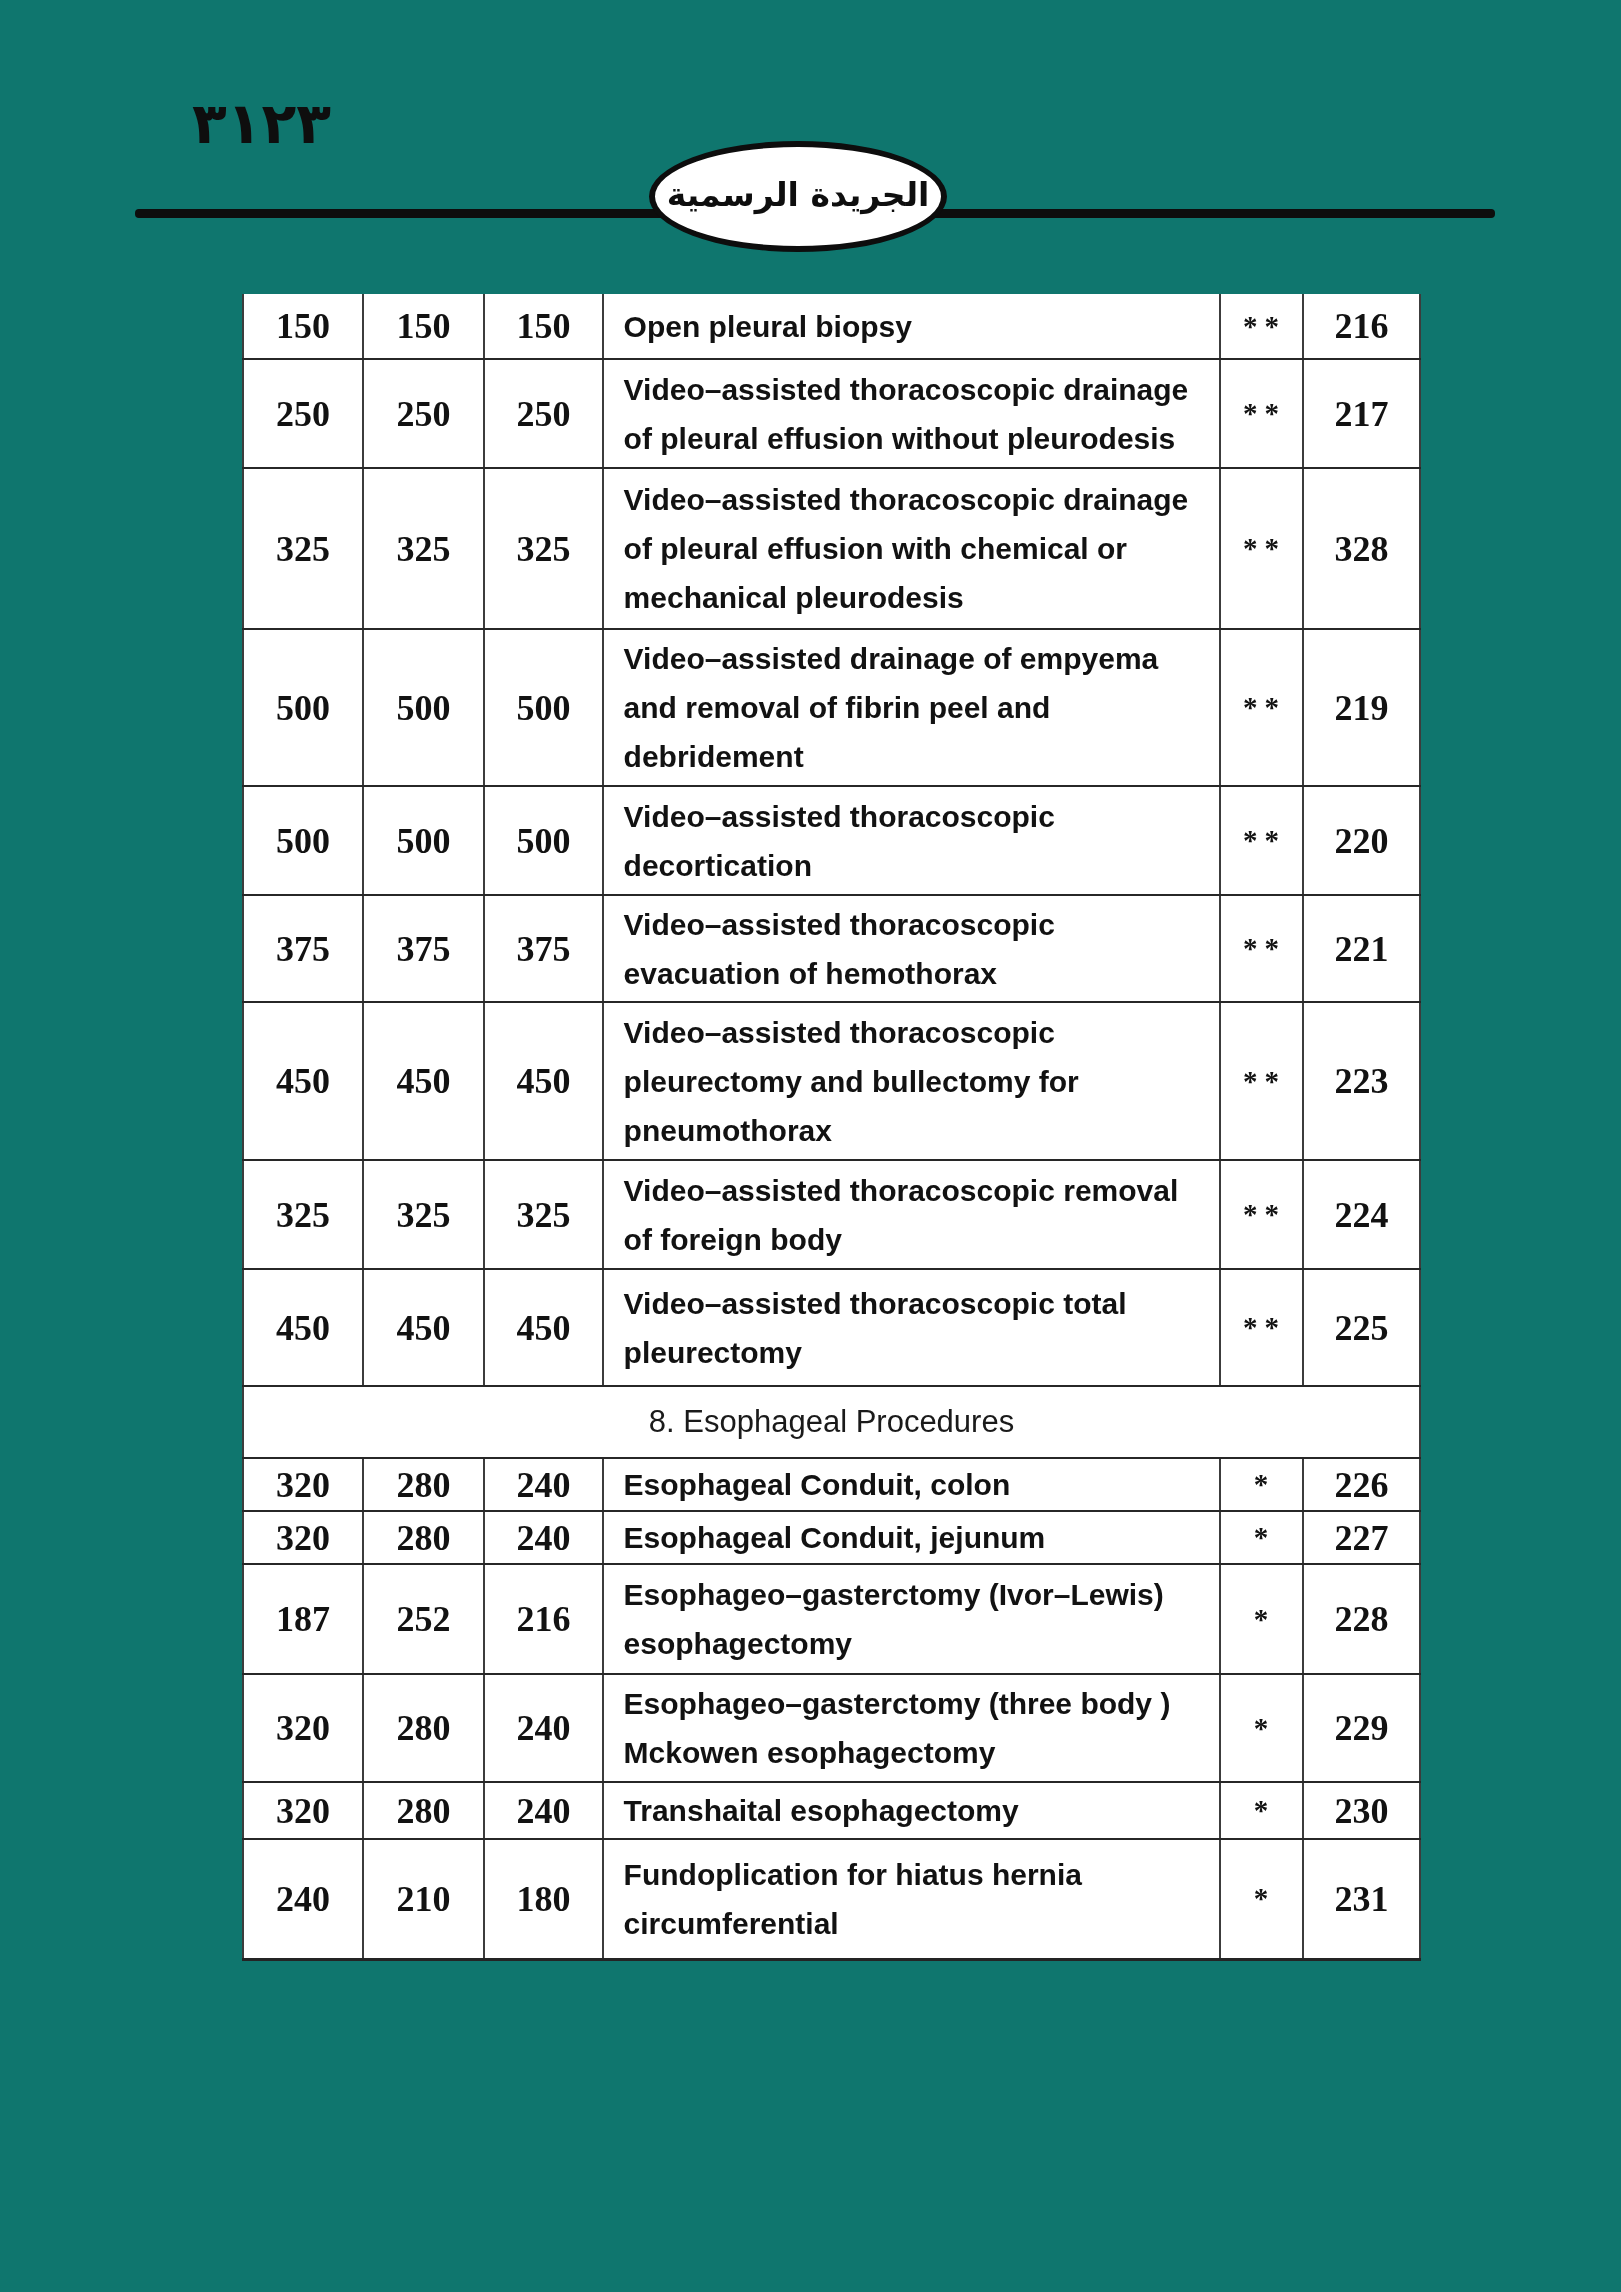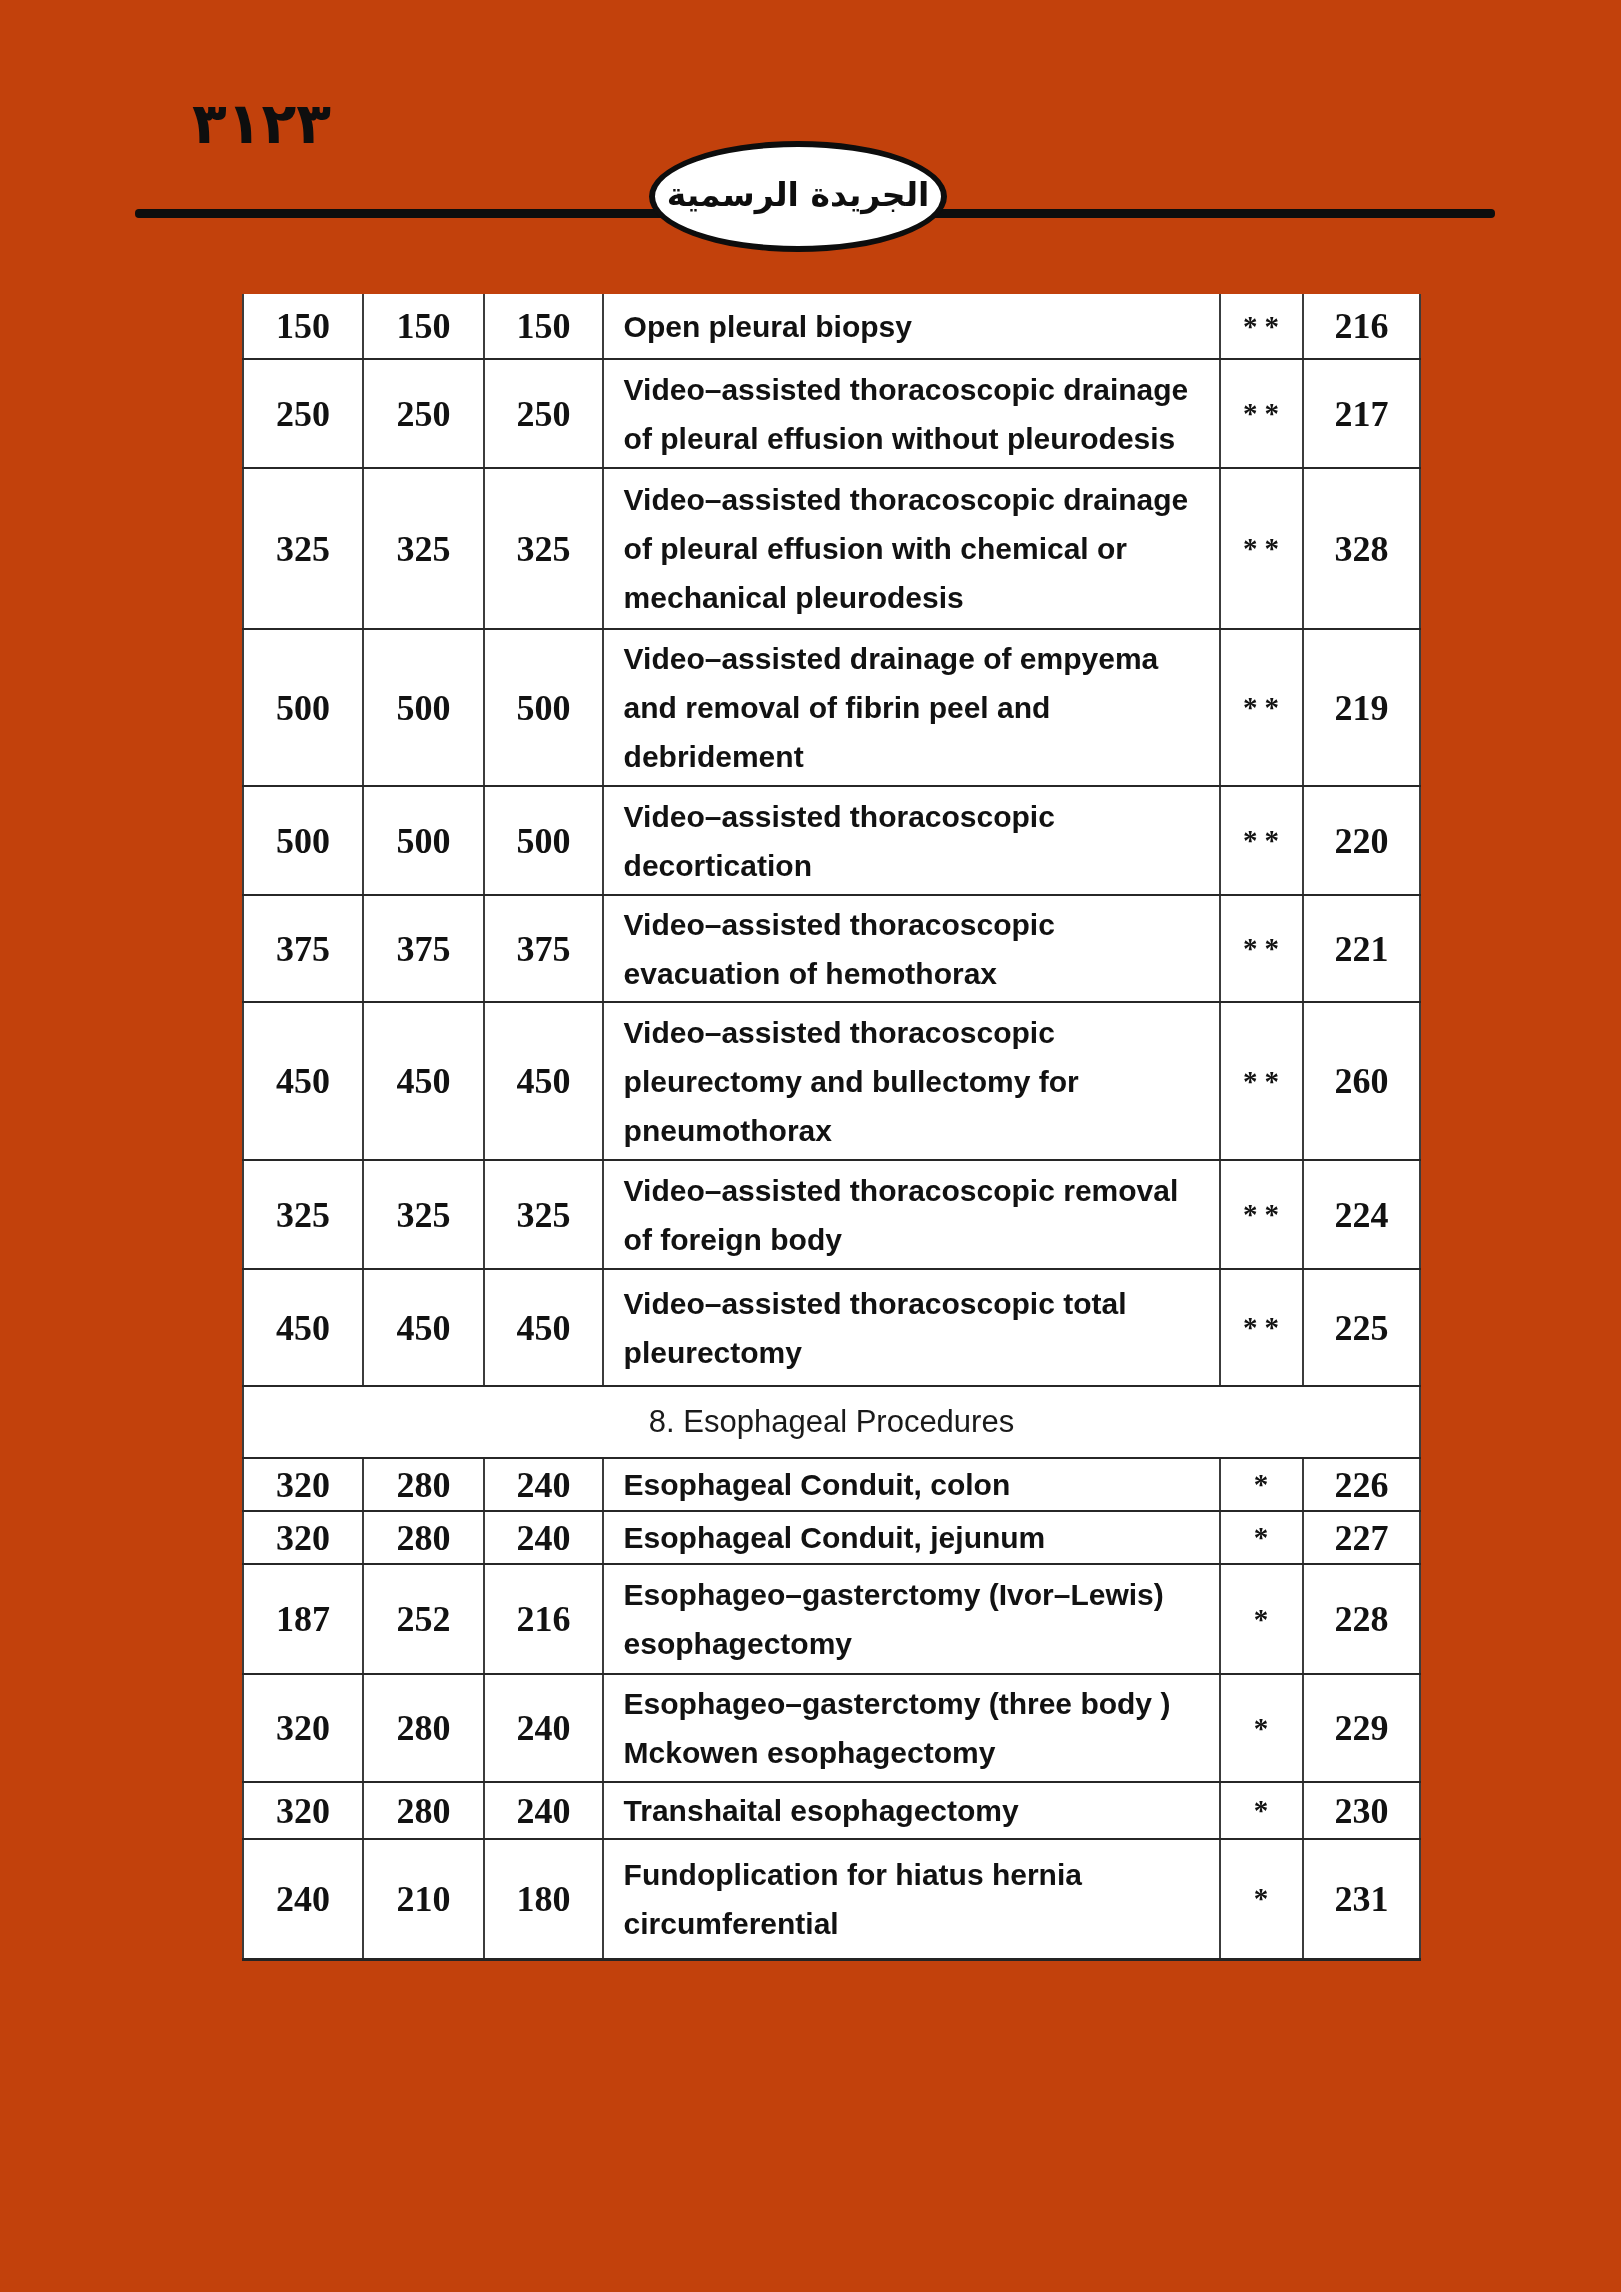--- a/index.html
+++ b/index.html
@@ -1,19 +1,19 @@
 <!DOCTYPE html>
 <html><head>
 <meta charset="utf-8">
 <style>
   html,body { margin:0; padding:0; background:#ffffff; }
   .page {
     position:relative;
     width:1621px; height:2293px;
-    background:#c2410c;
+    background:#0f766e;
     overflow:hidden;
     font-family:"Liberation Sans", sans-serif;
     color:#121212;
   }
 
   
   .page-number {
     position:absolute; left:192px; top:90px;
     font-family:"DejaVu Sans", sans-serif;
     font-weight:bold; font-size:57px; letter-spacing:11.8px;
@@ -169,21 +169,21 @@
         <td class="code">221</td>
       </tr>
       <tr style="height:158px">
         <td class="fee">450</td>
         <td class="fee">450</td>
         <td class="fee">450</td>
         <td class="proc">Video–assisted thoracoscopic
 pleurectomy and bullectomy for
 pneumothorax</td>
         <td class="marks">**</td>
-        <td class="code">260</td>
+        <td class="code">223</td>
       </tr>
       <tr style="height:109px">
         <td class="fee">325</td>
         <td class="fee">325</td>
         <td class="fee">325</td>
         <td class="proc">Video–assisted thoracoscopic removal
 of foreign body</td>
         <td class="marks">**</td>
         <td class="code">224</td>
       </tr>

